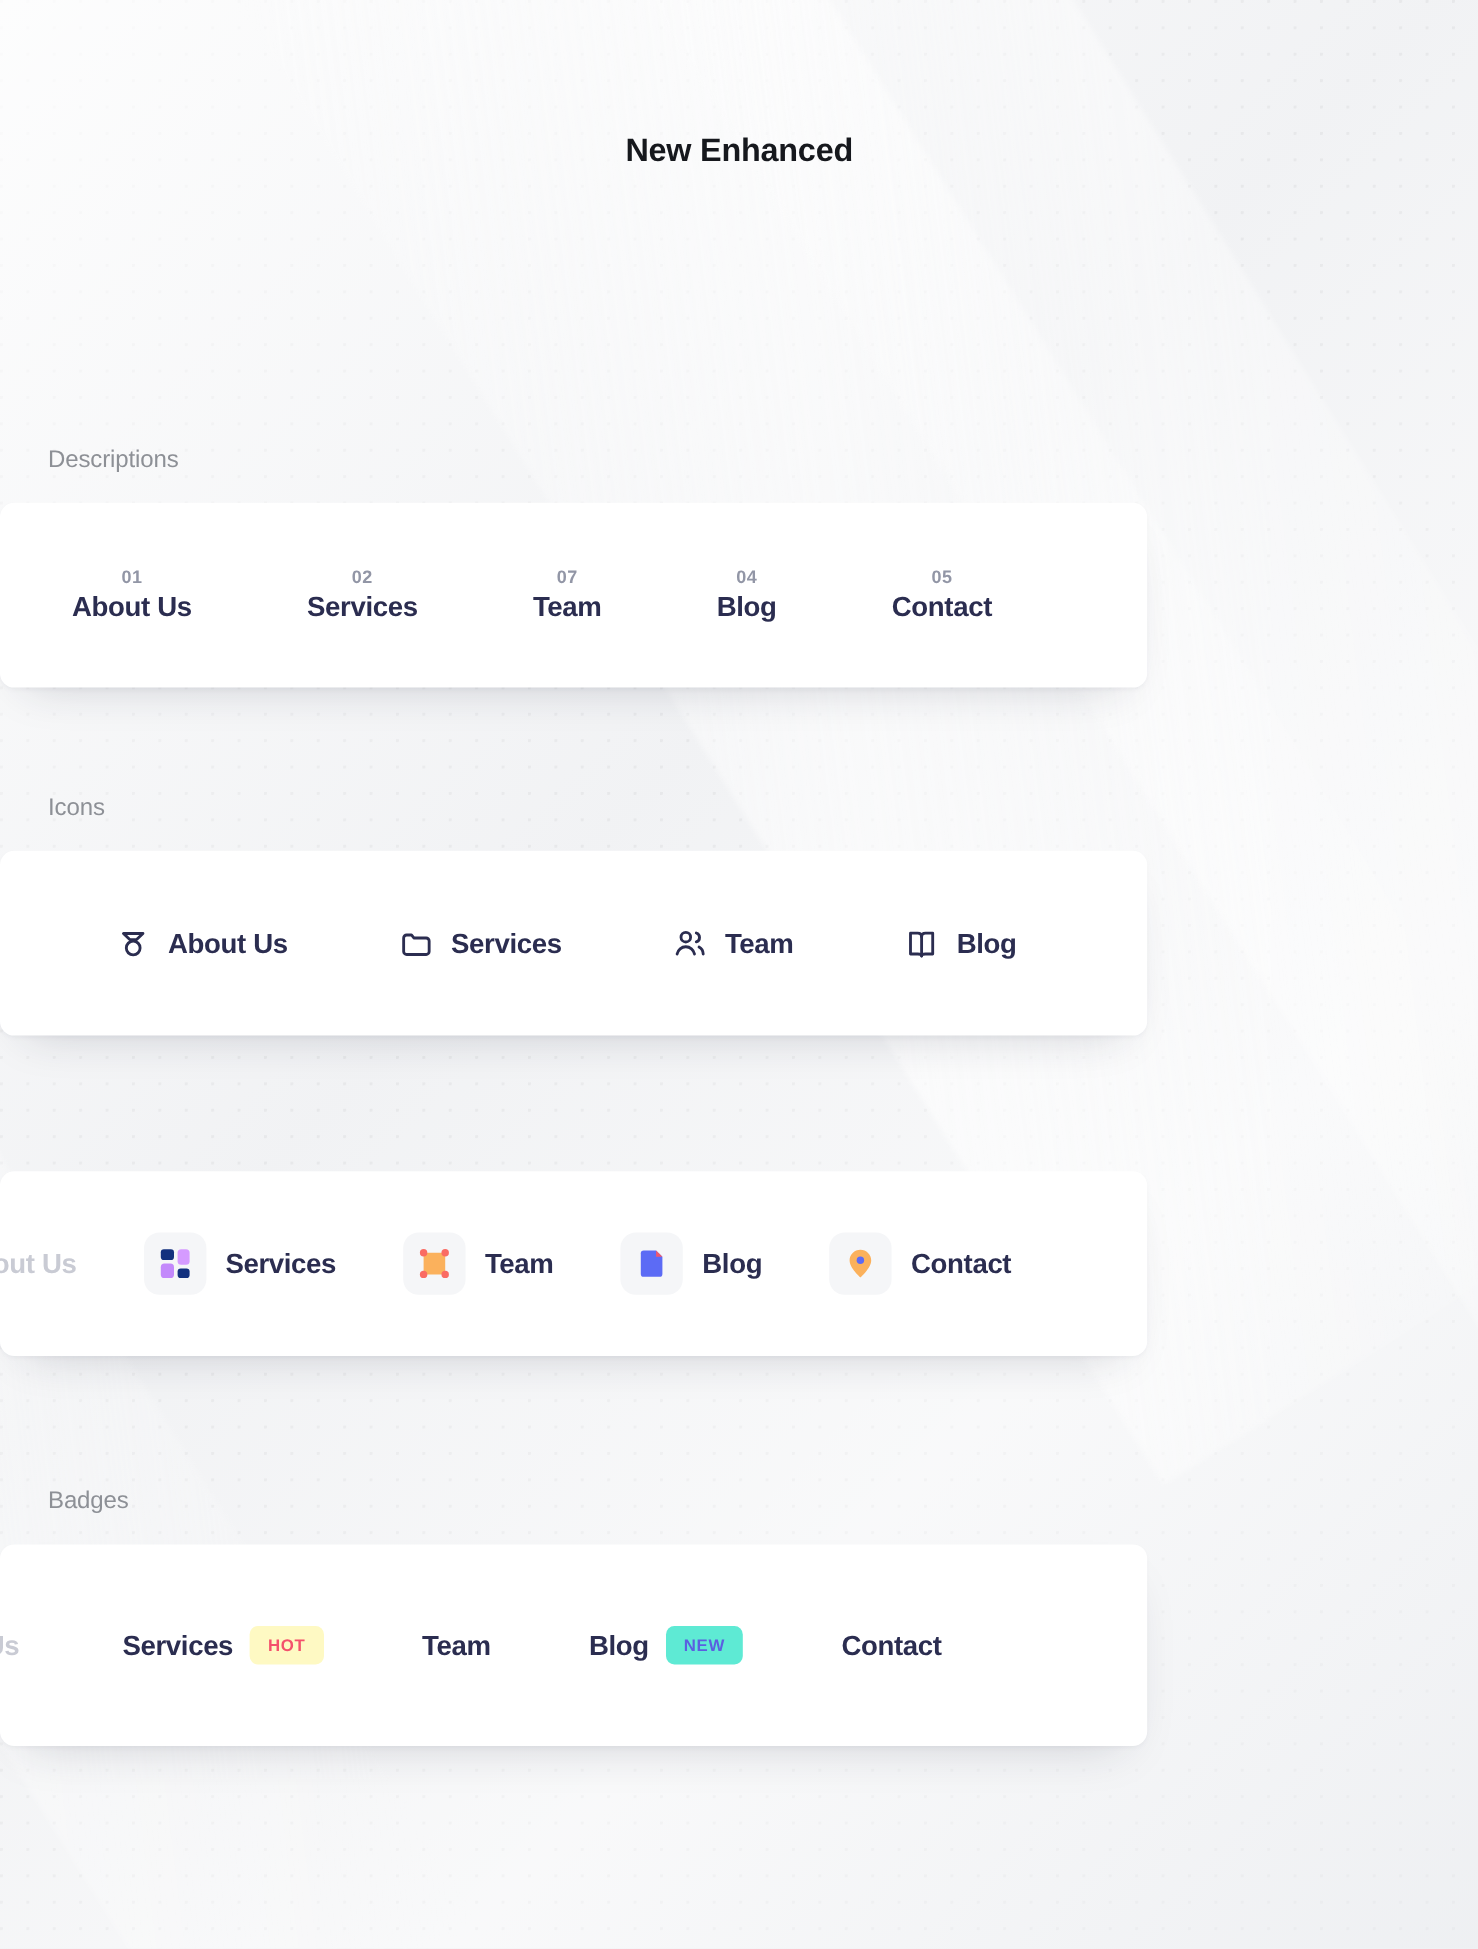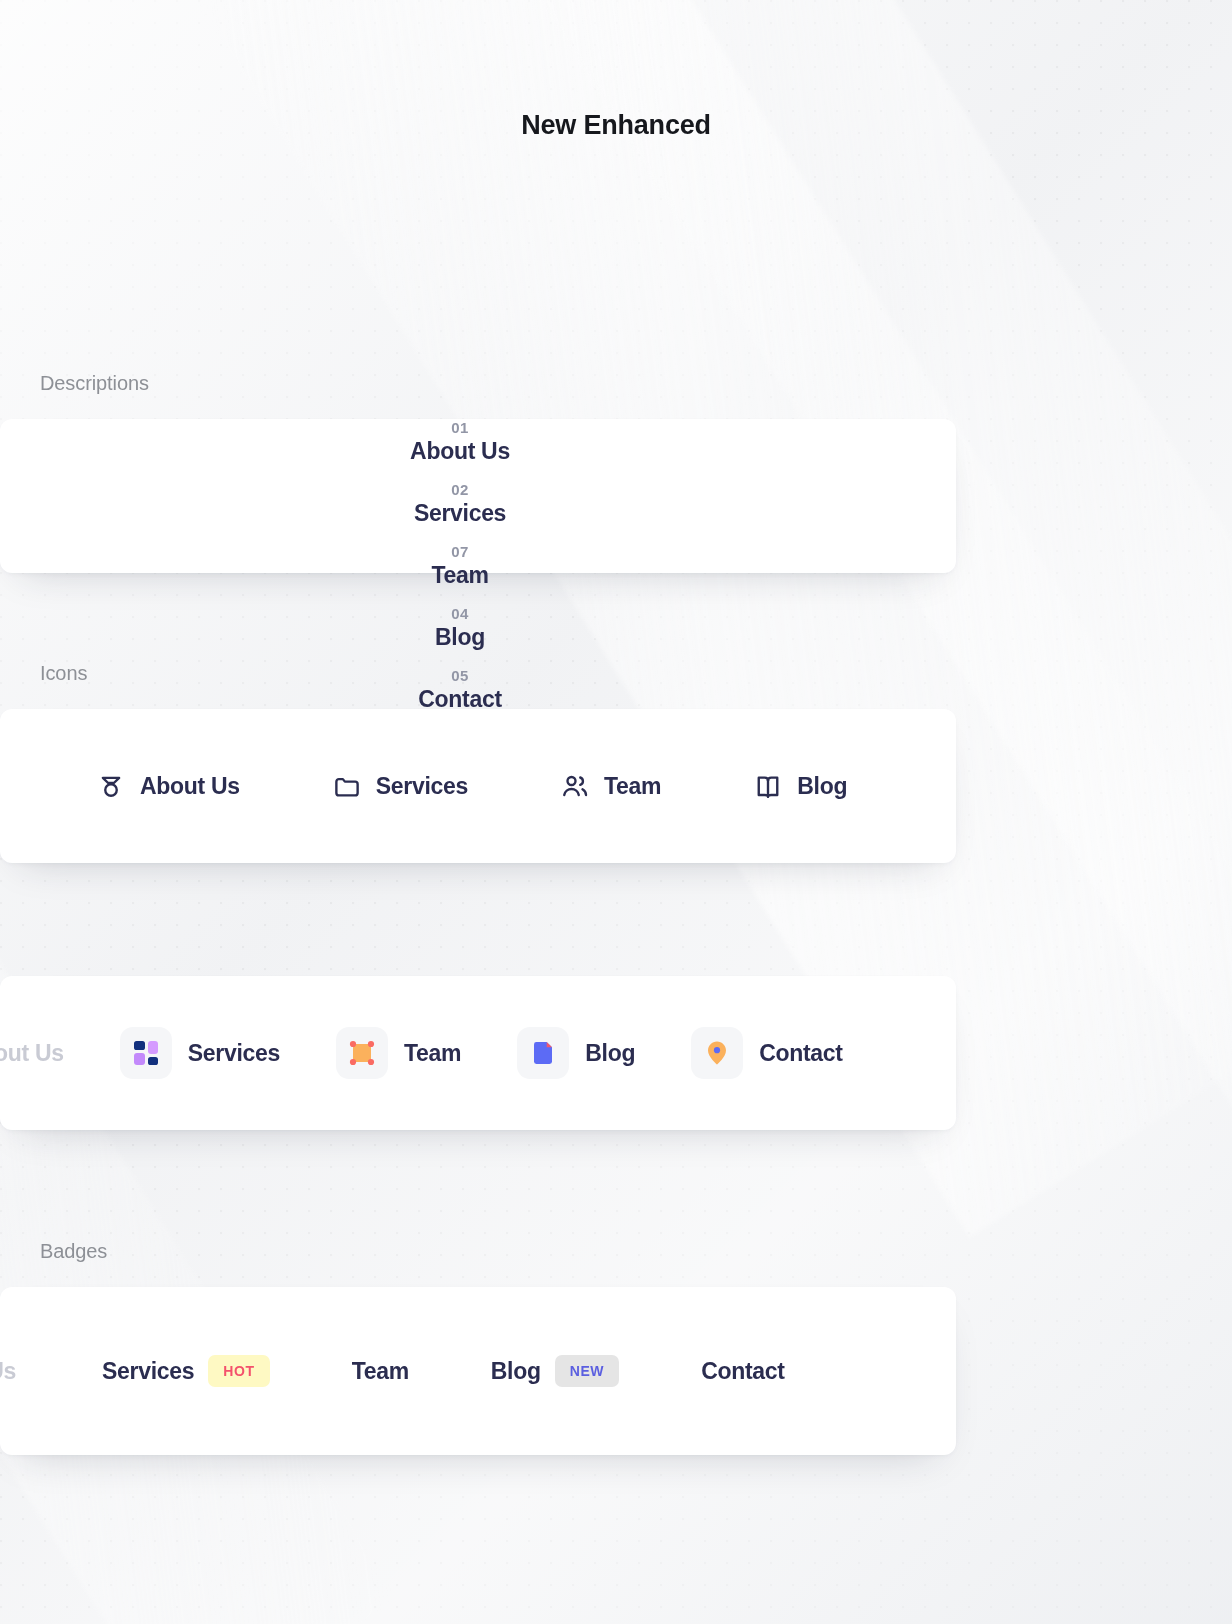--- a/index.html
+++ b/index.html
@@ -79,21 +79,21 @@
   .card.tall { height: 168px; }
 
   .menu-row {
     display: flex;
     align-items: center;
     width: 100%;
     height: 100%;
   }
 
   
-  .desc-row { padding-left: 60px; gap: 16px; flex-direction: column; }
+  .desc-row { padding-left: 60px; gap: 0; }
   .desc-item {
     display: flex;
     flex-direction: column;
     align-items: center;
     margin-right: 96px;
     cursor: pointer;
   }
   .desc-num {
     font-size: 15px;
     font-weight: 700;
@@ -172,21 +172,21 @@
   }
   .badge {
     font-size: 14px;
     font-weight: 700;
     letter-spacing: 0.6px;
     padding: 9px 15px;
     border-radius: 7px;
     line-height: 1;
   }
   .badge.hot { background: #fef9c3; color: #f4516c; }
-  .badge.new { background: #e5e5e5; color: #5b5fe0; }
+  .badge.new { background: #5eead4; color: #5b5fe0; }
 </style>
 </head>
 <body>
 
 <div class="page">
 
   <div class="streak a"></div>
   <div class="streak b"></div>
   <div class="streak c"></div>
 

